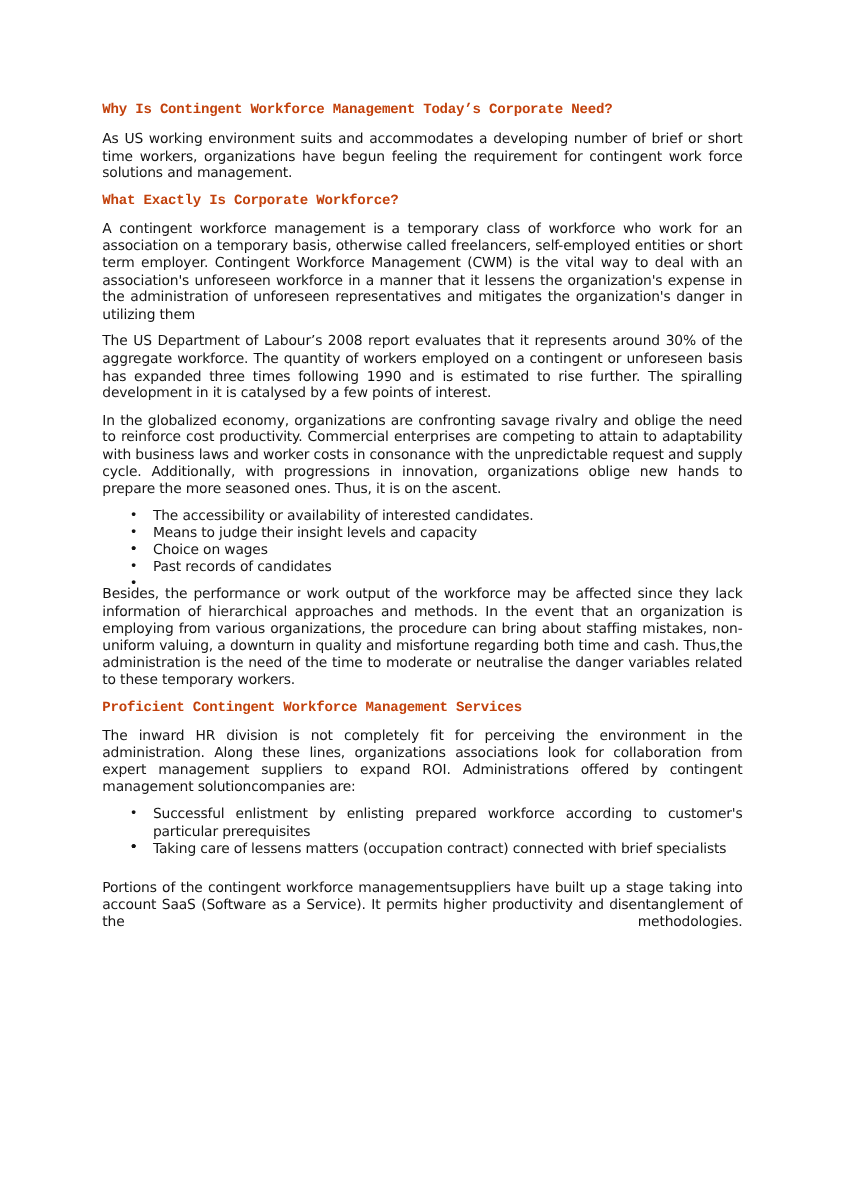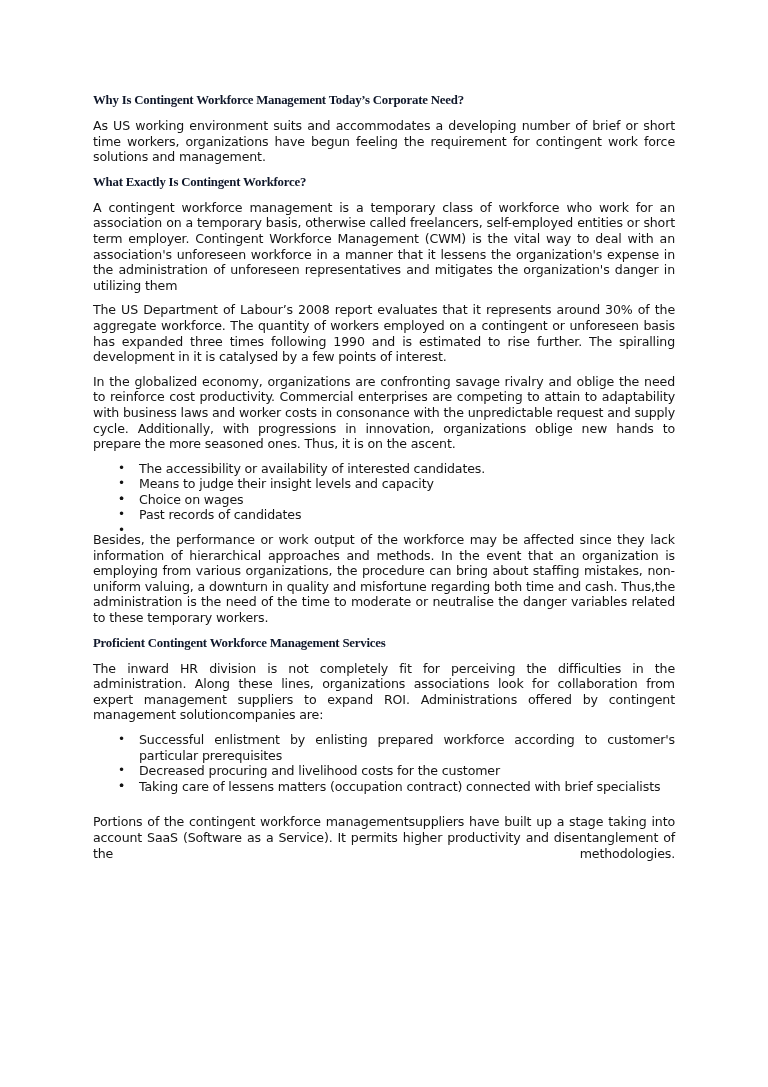--- a/index.html
+++ b/index.html
@@ -9,26 +9,26 @@
     left: 93px;
     top: 92px;
     width: 582px;
     font-family: "DejaVu Sans", sans-serif;
     font-size: 12.6px;
     line-height: 15.6px;
     color: #141414;
     letter-spacing: -0.15px;
   }
   h2 {
-    font-family: Liberation Serif, serif;
+    font-family: Liberation Mono, monospace;
     font-size: 12.8px;
     font-weight: bold;
     margin: 0 0 10px 0;
     line-height: 16px;
-    color: #0f172a;
+    color: #c2410c;
     letter-spacing: -0.2px;
   }
   p {
     margin: 0 0 9px 0;
     text-align: justify;
   }
   p.last-justify { text-align-last: justify; margin-top: 20px; }
   ul {
     list-style: none;
     margin: 0 0 9px 0;
@@ -46,38 +46,38 @@
   }
 </style>
 </head>
 <body>
 
 <div class="page">
 
   <h2>Why Is Contingent Workforce Management Today’s Corporate Need?</h2>
   <p>As US working environment suits and accommodates a developing number of brief or short time workers, organizations have begun feeling the requirement for contingent work force solutions and management.</p>
 
-  <h2>What Exactly Is Contingent Workforce?</h2>
+  <h2>What Exactly Is Corporate Workforce?</h2>
   <p>A contingent workforce management is a temporary class of workforce who work for an association on a temporary basis, otherwise called freelancers, self-employed entities or short term employer. Contingent Workforce Management (CWM) is the vital way to deal with an association's unforeseen workforce in a manner that it lessens the organization's expense in the administration of unforeseen representatives and mitigates the organization's danger in utilizing them</p>
   <p>The US Department of Labour’s 2008 report evaluates that it represents around 30% of the aggregate workforce. The quantity of workers employed on a contingent or unforeseen basis has expanded three times following 1990 and is estimated to rise further. The spiralling development in it is catalysed by a few points of interest.</p>
 
   <p>In the globalized economy, organizations are confronting savage rivalry and oblige the need to reinforce cost productivity. Commercial enterprises are competing to attain to adaptability with business laws and worker costs in consonance with the unpredictable request and supply cycle. Additionally, with progressions in innovation, organizations oblige new hands to prepare the more seasoned ones. Thus, it is on the ascent.</p>
   <ul>
     <li><span class="bullet">•</span><span>The accessibility or availability of interested candidates.</span></li>
     <li><span class="bullet">•</span><span>Means to judge their insight levels and capacity</span></li>
     <li><span class="bullet">•</span></li>
     <li><span class="bullet">•</span><span>Choice on wages</span></li>
     <li><span class="bullet">•</span><span>Past records of candidates</span></li>
     <li><span class="bullet">•</span></li>
   </ul>
   <p>Besides, the performance or work output of the workforce may be affected since they lack information of hierarchical approaches and methods. In the event that an organization is employing from various organizations, the procedure can bring about staffing mistakes, non-uniform valuing, a downturn in quality and misfortune regarding both time and cash. Thus,the administration is the need of the time to moderate or neutralise the danger variables related to these temporary workers.</p>
 
   <h2>Proficient Contingent Workforce Management Services</h2>
-  <p>The inward HR division is not completely fit for perceiving the difficulties in the administration. Along these lines, organizations associations look for collaboration from expert management suppliers to expand ROI. Administrations offered by contingent management solutioncompanies are:</p>
+  <p>The inward HR division is not completely fit for perceiving the environment in the administration. Along these lines, organizations associations look for collaboration from expert management suppliers to expand ROI. Administrations offered by contingent management solutioncompanies are:</p>
   <ul>
     <li><span class="bullet">•</span><span>Successful enlistment by enlisting prepared workforce according to customer's particular prerequisites</span></li>
-    <li><span class="bullet">•</span><span>Decreased procuring and livelihood costs for the customer</span></li>
+    <li><span class="bullet">•</span></li>
     <li><span class="bullet">•</span></li>
     <li><span class="bullet">•</span><span>Taking care of lessens matters (occupation contract) connected with brief specialists</span></li>
   </ul>
   <p class="last-justify">Portions of the contingent workforce managementsuppliers have built up a stage taking into account SaaS (Software as a Service). It permits higher productivity and disentanglement of the methodologies.</p>
 
 </div>
 
 </body></html>

